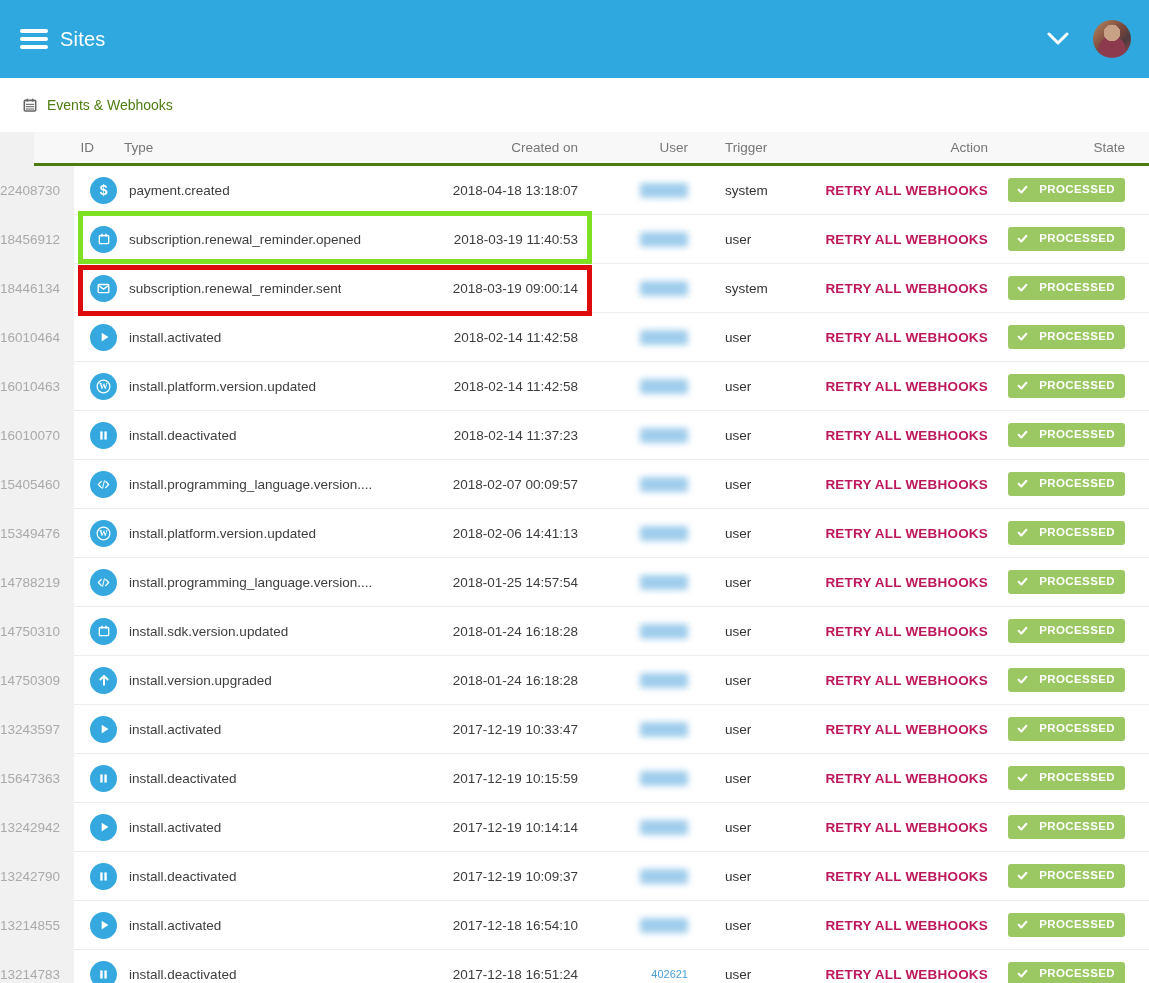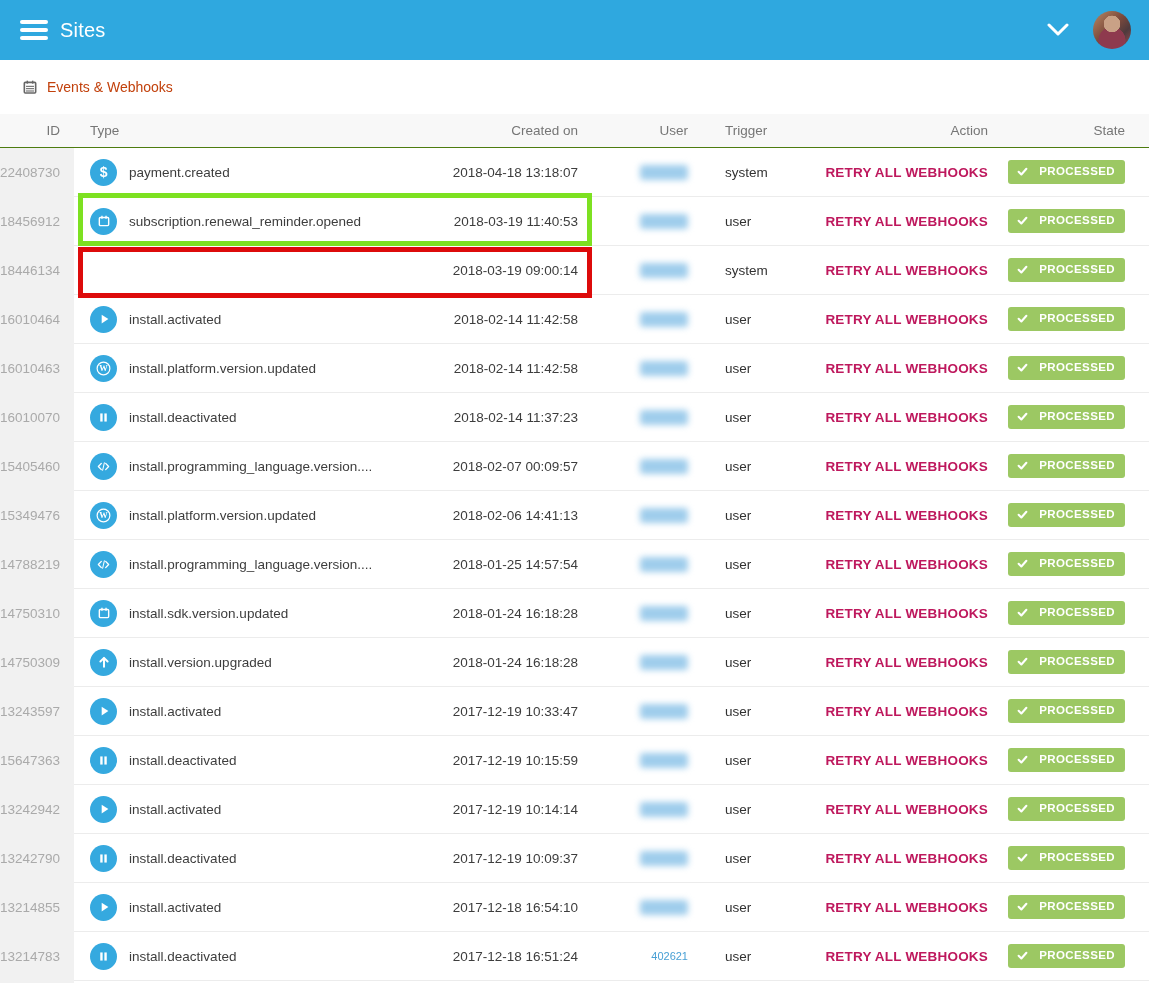--- a/index.html
+++ b/index.html
@@ -1,42 +1,42 @@
 <!DOCTYPE html>
 <html><head>
 <meta charset="utf-8">
 <style>
   * { margin:0; padding:0; box-sizing:border-box; }
   html,body { width:1149px; height:983px; overflow:hidden; background:#fff;
               font-family:"Liberation Sans", sans-serif; }
 
   
-  .topbar { height:60px; background:#2FA8DF; display:flex; align-items:center; padding:0 18px 0 20px; }
+  .topbar { height:78px; background:#2FA8DF; display:flex; align-items:center; padding:0 18px 0 20px; }
   .hamburger { width:28px; display:flex; flex-direction:column; gap:3.5px; cursor:pointer; }
   .hamburger span { display:block; height:4.5px; background:#fff; border-radius:2.5px; }
   .topbar-title { color:#fff; font-size:20px; font-weight:400; margin-left:12px; letter-spacing:0.2px; }
   .topbar-spacer { flex:1; }
   .chevron { width:22px; height:14px; margin-right:24px; }
   .avatar { width:38px; height:38px; border-radius:50%; overflow:hidden;
             background:
               radial-gradient(circle at 50% 34%, #c9a186 0 26%, rgba(0,0,0,0) 27%),
               radial-gradient(circle at 50% 78%, #8e3a4e 0 38%, rgba(0,0,0,0) 39%),
               linear-gradient(135deg, #b88a63 0%, #7d4a3c 45%, #4e3a3d 70%, #a14f52 100%); }
 
   
   .section-head { height:54px; display:flex; align-items:center; padding-left:22px; }
   .section-head svg { margin-right:9px; }
-  .section-title { font-size:14px; color:#c2410c; }
+  .section-title { font-size:14px; color:#4d7c0f; }
 
   
   .table { position:relative; }
   .id-strip { position:absolute; left:0; top:0; bottom:-20px; width:74px; background:#f1f1f1; z-index:0; }
 
   .hrow, .row { display:flex; position:relative; z-index:1; }
-  .hrow { height:34px; background:#f8f8f8; border-bottom:1px solid #4d7c0f; align-items:center; }
+  .hrow { height:34px; background:#f8f8f8; border-bottom:3px solid #4d7c0f; align-items:center;margin-left:34px; }
   .row { height:49px; align-items:stretch; }
 
   .cell-id { flex:0 0 74px; display:flex; align-items:center; justify-content:flex-end;
              padding-right:14px; font-size:13.5px; color:#aaa; }
   .hrow .cell-id { color:#b5b5b5; }
 
   .row-main { flex:1; display:flex; align-items:center; padding:0 24px 0 16px;
               border-bottom:1px solid #ececec; min-width:0;justify-content:flex-end; }
   .hrow .row-main { border-bottom:none; height:100%; }
 
@@ -172,20 +172,29 @@
           </svg>
           <span class="badge-label">PROCESSED</span>
         </span>
       </div>
     </div>
   <div class="annotation-box annotation-green" style="border-color: rgb(125, 225, 33);"></div>
       </div>
       <div class="row">
     <div class="cell-id">18446134</div>
     <div class="row-main">
+      <div class="cell-type">
+        <span class="icon-circle">
+              <svg width="15" height="15" viewBox="0 0 24 24">
+                <rect x="3.5" y="5.5" width="17" height="13" rx="1.5" fill="none" stroke="#fff" stroke-width="2.2"></rect>
+                <path d="M4.5 7.5 L12 13 L19.5 7.5" fill="none" stroke="#fff" stroke-width="2.2" stroke-linejoin="round"></path>
+              </svg>
+            </span>
+        <span class="type-label">subscription.renewal_reminder.sent</span>
+      </div>
       <div class="cell-created">2018-03-19 09:00:14</div>
       <div class="cell-user">
             <div class="user-blur"></div>
           </div>
       <div class="cell-trigger">system</div>
       <div class="cell-action">
         <a class="action-link">RETRY ALL WEBHOOKS</a>
       </div>
       <div class="cell-state">
         <span class="badge">

